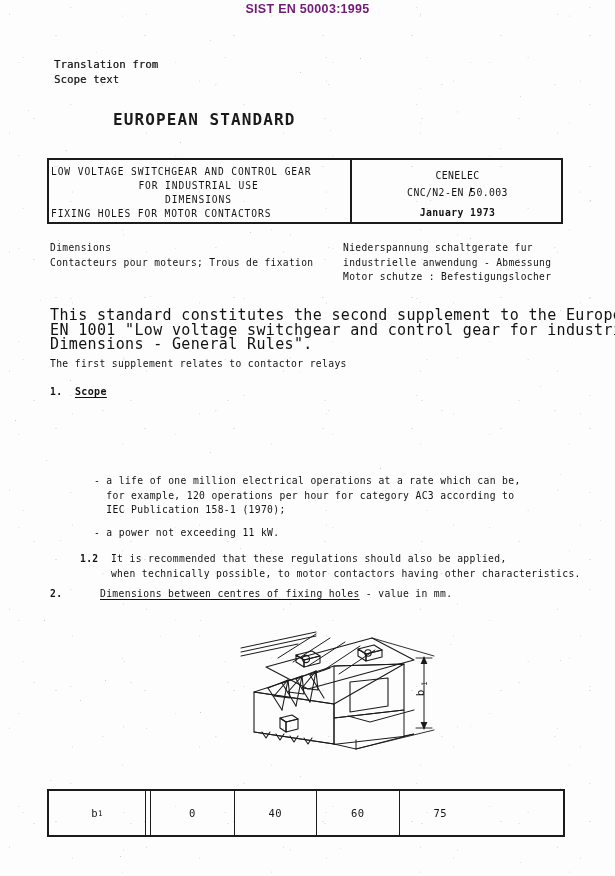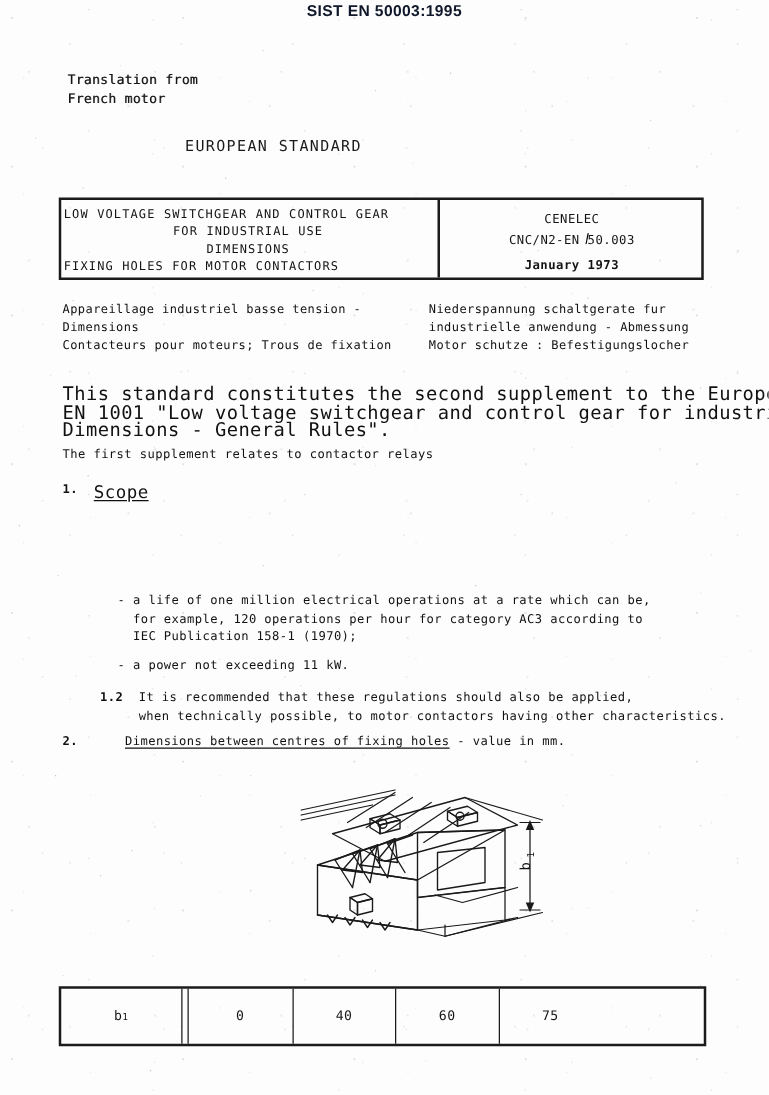--- a/index.html
+++ b/index.html
@@ -41,44 +41,43 @@
   .watermark {
     position: absolute;
     top: 2px;
     left: 0;
     width: 615px;
     text-align: center;
     font-family: "Liberation Sans", sans-serif;
     font-weight: bold;
     font-size: 12.5px;
     letter-spacing: 0.3px;
-    color: #0f172a;
+    color: #701a75;
   }
 
   .stamp {
     position: absolute;
     left: 54px;
     top: 57px;
     font-size: 10.5px;
     font-weight: normal;
     line-height: 15px;
     letter-spacing: 0.2px;
     color: #151515;
     text-shadow: 0.4px 0 0 rgba(0,0,0,0.55);
   }
 
   .eurostd {
     position: absolute;
     left: 113px;
     top: 110px;
-    font-size: 12px;
+    font-size: 16px;
     letter-spacing: 1.1px;
-    font-weight: normal;
+    font-weight: bold;
     color: #1a1a1a;
-    margin-left: 35px;
   }
 
   
   .titlebox {
     position: absolute;
     left: 47px;
     top: 158px;
     width: 516px;
     height: 66px;
     border: 2px solid #1b1b1b;
@@ -168,24 +167,25 @@
     left: 50px;
     top: 386px;
     font-size: 9.7px;
     font-weight: bold;
     letter-spacing: 0.35px;
   }
   .clause1-title {
     position: absolute;
     left: 75px;
     top: 386px;
-    font-size: 14px;
+    font-size: 10px;
     letter-spacing: 0.35px;
     text-decoration: underline;
     text-underline-offset: 2px;
+    font-weight: bold;
   }
 
   .clause11 {
     position: absolute;
     left: 80px;
     top: 412px;
     font-size: 9.7px;
     letter-spacing: 0.35px;
     white-space: nowrap;
   }
@@ -289,21 +289,21 @@
 <body>
 
 <div class="page">
 
   <div class="grain"></div>
 
   <div class="watermark">SIST EN 50003:1995</div>
 
   <div class="stamp">
     <div>Translation from</div>
-    <div>French motor</div>
+    <div>Scope text</div>
   </div>
 
   <div class="eurostd">EUROPEAN STANDARD</div>
 
   <div class="titlebox">
     <div class="divider"></div>
 
     <div class="tb-left">
       <div class="l1">LOW VOLTAGE SWITCHGEAR AND CONTROL GEAR</div>
       <div class="l2">FOR INDUSTRIAL USE</div>
@@ -315,21 +315,20 @@
       <div>CENELEC</div>
       <div class="ref">
         <span>CNC/N2-EN 50.003</span>
         <span class="strike">/</span>
       </div>
       <div class="date">January 1973</div>
     </div>
   </div>
 
   <div class="tri-left">
-    <div>Appareillage industriel basse tension -</div>
     <div>Dimensions</div>
     <div>Contacteurs pour moteurs; Trous de fixation</div>
   </div>
 
   <div class="tri-right">
     <div>Niederspannung  schaltgerate fur</div>
     <div>industrielle anwendung - Abmessung</div>
     <div>Motor schutze : Befestigungslocher</div>
   </div>
 

